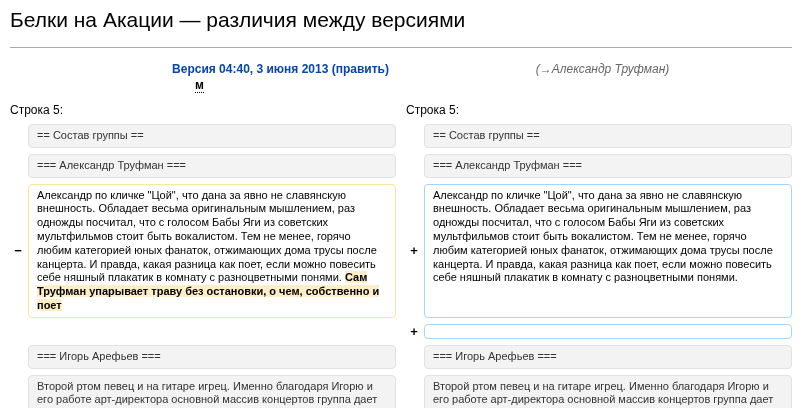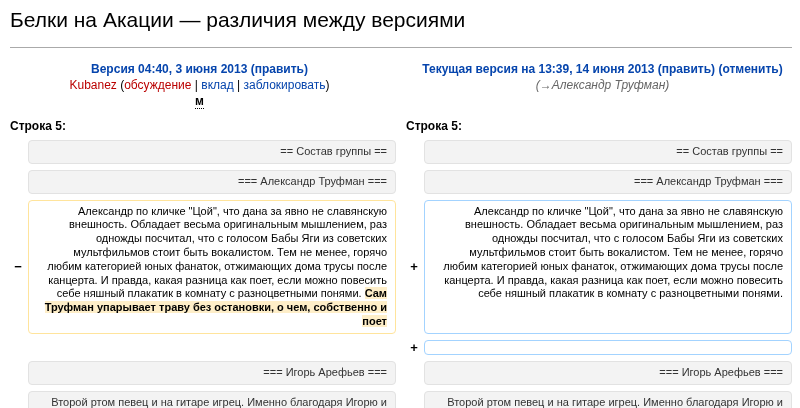--- a/index.html
+++ b/index.html
@@ -29,53 +29,52 @@
     display: grid;
     grid-template-columns: 1fr 1fr;
     margin: 13px 8px 0 10px;
     column-gap: 24px;
   }
   .diff-header .col {
     text-align: center;
     font-size: 12px;
     line-height: 16px;
   }
-  .version-line1 { font-weight: bold; }
+  .version-line1 { font-weight: bold; text-align: right; }
   .minor-flag {
     font-weight: bold;
     border-bottom: 1px dotted #000;
     cursor: help;
   }
   .autocomment { color: #666; font-style: italic; margin-top: 37px; }
 
   
   .diff-body {
     display: grid;
     grid-template-columns: 16px 1fr 6px 16px 1fr;
     column-gap: 2px;
     row-gap: 6px;
     margin: 8px 8px 0 10px;
     align-items: stretch;
   }
   .lineno {
     font-size: 12px;
-    font-weight: bold;
+    font-weight: normal;
     padding: 2px 0 1px 0;
   }
   .lineno.l { grid-column: 1 / 3; }
   .lineno.r { grid-column: 4 / 6; }
 
   .cell {
     font-size: 11px;
     line-height: 13.8px;
     border-radius: 4px;
     padding: 4px 8px;
     white-space: normal;
     word-wrap: break-word;
-    text-align: right;
   }
   .cell.l { grid-column: 2; }
   .cell.r { grid-column: 5; }
   .ctx {
     background: #f3f3f3;
     border: 1px solid #e2e2e2;
     color: #333;
   }
   .del {
     background: #fff;
@@ -108,38 +107,25 @@
 <h1 class="firstHeading">Белки на Акации — различия между версиями</h1>
 
 <div class="diff-header">
 
   <div class="col">
     <div class="version-line1">
       <a class="blue">Версия 04:40, 3 июня 2013</a>
       <a class="blue">(править)</a>
     </div>
     <div>
-      <a class="red">Kubanez</a>
-      <span>(</span><a class="red">обсуждение</a>
-      <span>|</span>
-      <a class="blue">вклад</a>
-      <span>|</span>
-      <a class="blue">заблокировать</a><span>)</span>
-    </div>
-    <div>
       <span class="minor-flag">м</span>
     </div>
   </div>
 
   <div class="col">
-    <div class="version-line1">
-      <a class="blue">Текущая версия на 13:39, 14 июня 2013</a>
-      <a class="blue">(править)</a>
-      <a class="blue">(отменить)</a>
-    </div>
     <div>
       <a class="autocomment">(→Александр Труфман)</a>
     </div>
   </div>
 </div>
 
 <div class="diff-body">
 
   <div class="lineno l">Строка 5:</div>
   <div class="lineno r">Строка 5:</div>

